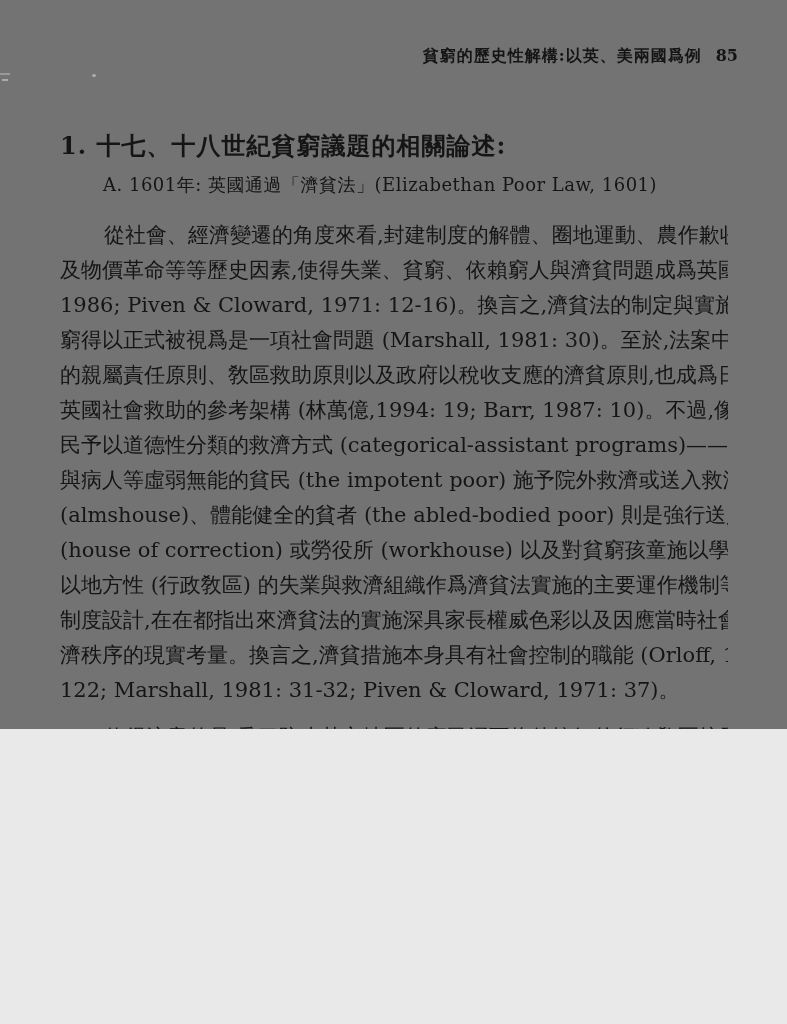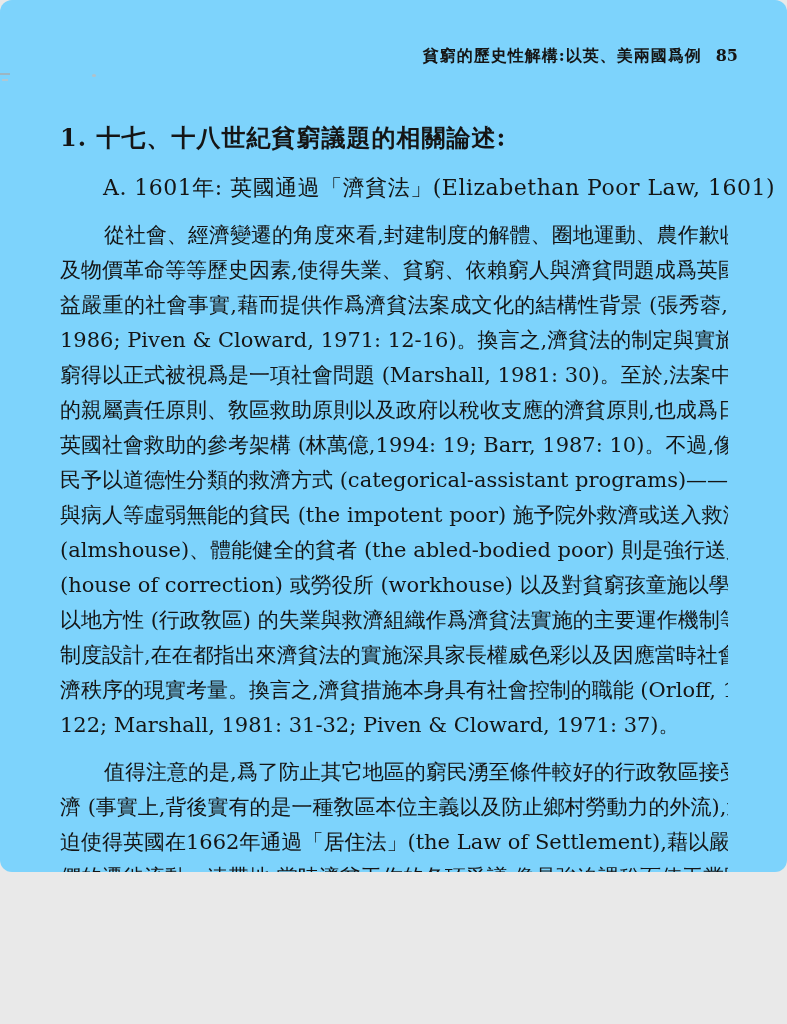--- a/index.html
+++ b/index.html
@@ -1,42 +1,41 @@
 <!DOCTYPE html>
 <html><head>
 <meta charset="utf-8">
 <style>
   html,body { margin:0; padding:0; background:#e9e9e9; }
   .page {
     position:relative;
-    width:787px; height:872px;
+    width:787px; height:729px;
     margin:0 auto;
-    background:#7dd3fc;
+    background:#737373;
     overflow:hidden;
     font-family:"DejaVu Serif","Liberation Serif",serif;
     color:#151515;
-    border-radius:12px;
   }
   .running-header {
     position:absolute; top:46px; left:0; right:49px;
     text-align:right;
     font-size:16px; font-weight:bold;
     letter-spacing:1px;
     white-space:nowrap;
   }
   .running-header .pgnum { margin-left:14px; letter-spacing:0; }
   .section-heading {
-    position:absolute; top:122px; left:60px; right:60px;
+    position:absolute; top:130px; left:60px; right:60px;
     font-size:24px; font-weight:bold;
     letter-spacing:1px;
     white-space:nowrap;
   }
   .sub-heading {
     position:absolute; top:173px; left:103px; right:60px;
-    font-size:22px; font-weight:normal;
+    font-size:18px; font-weight:normal;
     letter-spacing:0.5px;
     white-space:nowrap;
   }
   .body-text {
     position:absolute; top:218px; left:60px;
     width:668px;
     font-size:21px;
     line-height:35px;
   }
   .para { margin:0; padding:0; }
@@ -79,21 +78,20 @@
 
   <div class="section-heading">1. 十七、十八世紀貧窮議題的相關論述:</div>
 
   <div class="sub-heading">A. 1601年: 英國通過「濟貧法」(Elizabethan Poor Law, 1601)</div>
 
   <div class="body-text">
 
     <div class="para">
       <div class="ln ind">從社會、經濟變遷的角度來看,封建制度的解體、圈地運動、農作歉收以</div>
       <div class="ln">及物價革命等等歷史因素,使得失業、貧窮、依賴窮人與濟貧問題成爲英國日</div>
-      <div class="ln">益嚴重的社會事實,藉而提供作爲濟貧法案成文化的結構性背景 (張秀蓉,</div>
       <div class="ln">1986; Piven &amp; Cloward, 1971: 12-16)。換言之,濟貧法的制定與實施,使得貧</div>
       <div class="ln">窮得以正式被視爲是一項社會問題 (Marshall, 1981: 30)。至於,法案中所強調</div>
       <div class="ln">的親屬責任原則、敎區救助原則以及政府以稅收支應的濟貧原則,也成爲日後</div>
       <div class="ln">英國社會救助的參考架構 (林萬億,1994: 19; Barr, 1987: 10)。不過,像是將貧</div>
       <div class="ln">民予以道德性分類的救濟方式 (categorical-assistant programs)—— 包括將老人</div>
       <div class="ln">與病人等虛弱無能的貧民 (the impotent poor) 施予院外救濟或送入救濟院</div>
       <div class="ln">(almshouse)、體能健全的貧者 (the abled-bodied poor) 則是強行送入矯治工作所</div>
       <div class="ln">(house of correction) 或勞役所 (workhouse) 以及對貧窮孩童施以學徒訓練,以及</div>
       <div class="ln">以地方性 (行政敎區) 的失業與救濟組織作爲濟貧法實施的主要運作機制等等的</div>
       <div class="ln">制度設計,在在都指出來濟貧法的實施深具家長權威色彩以及因應當時社會經</div>

